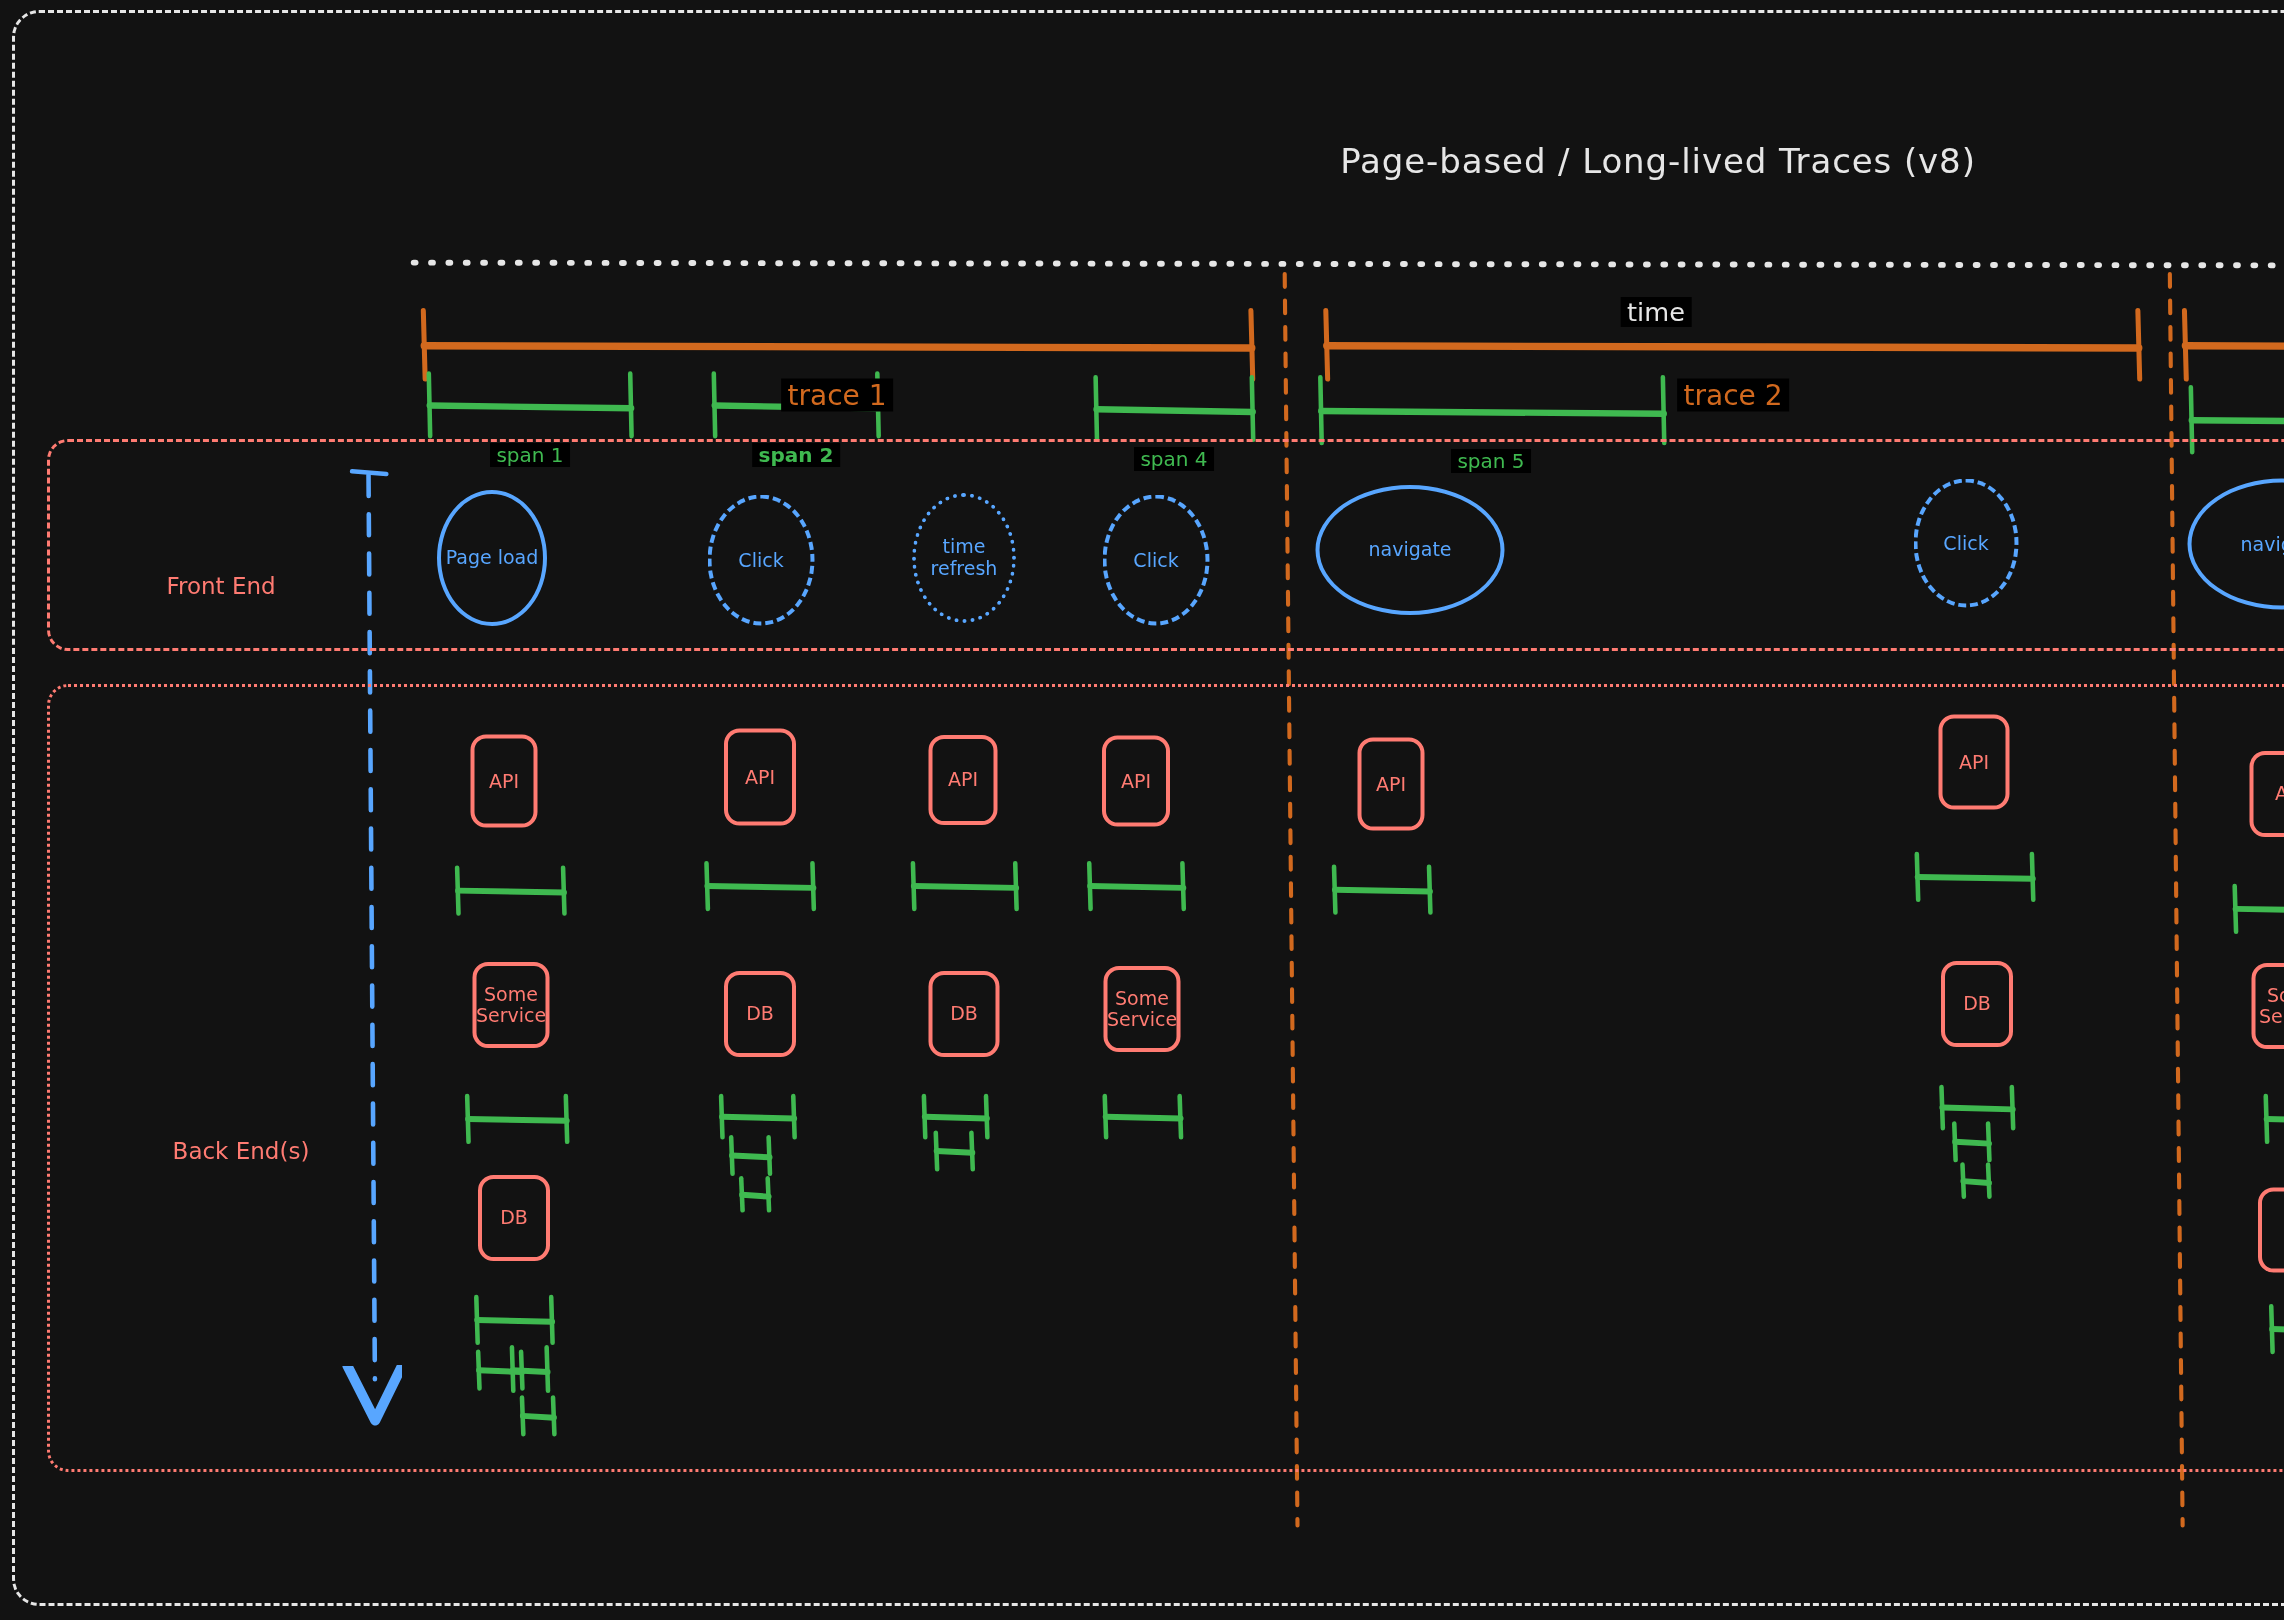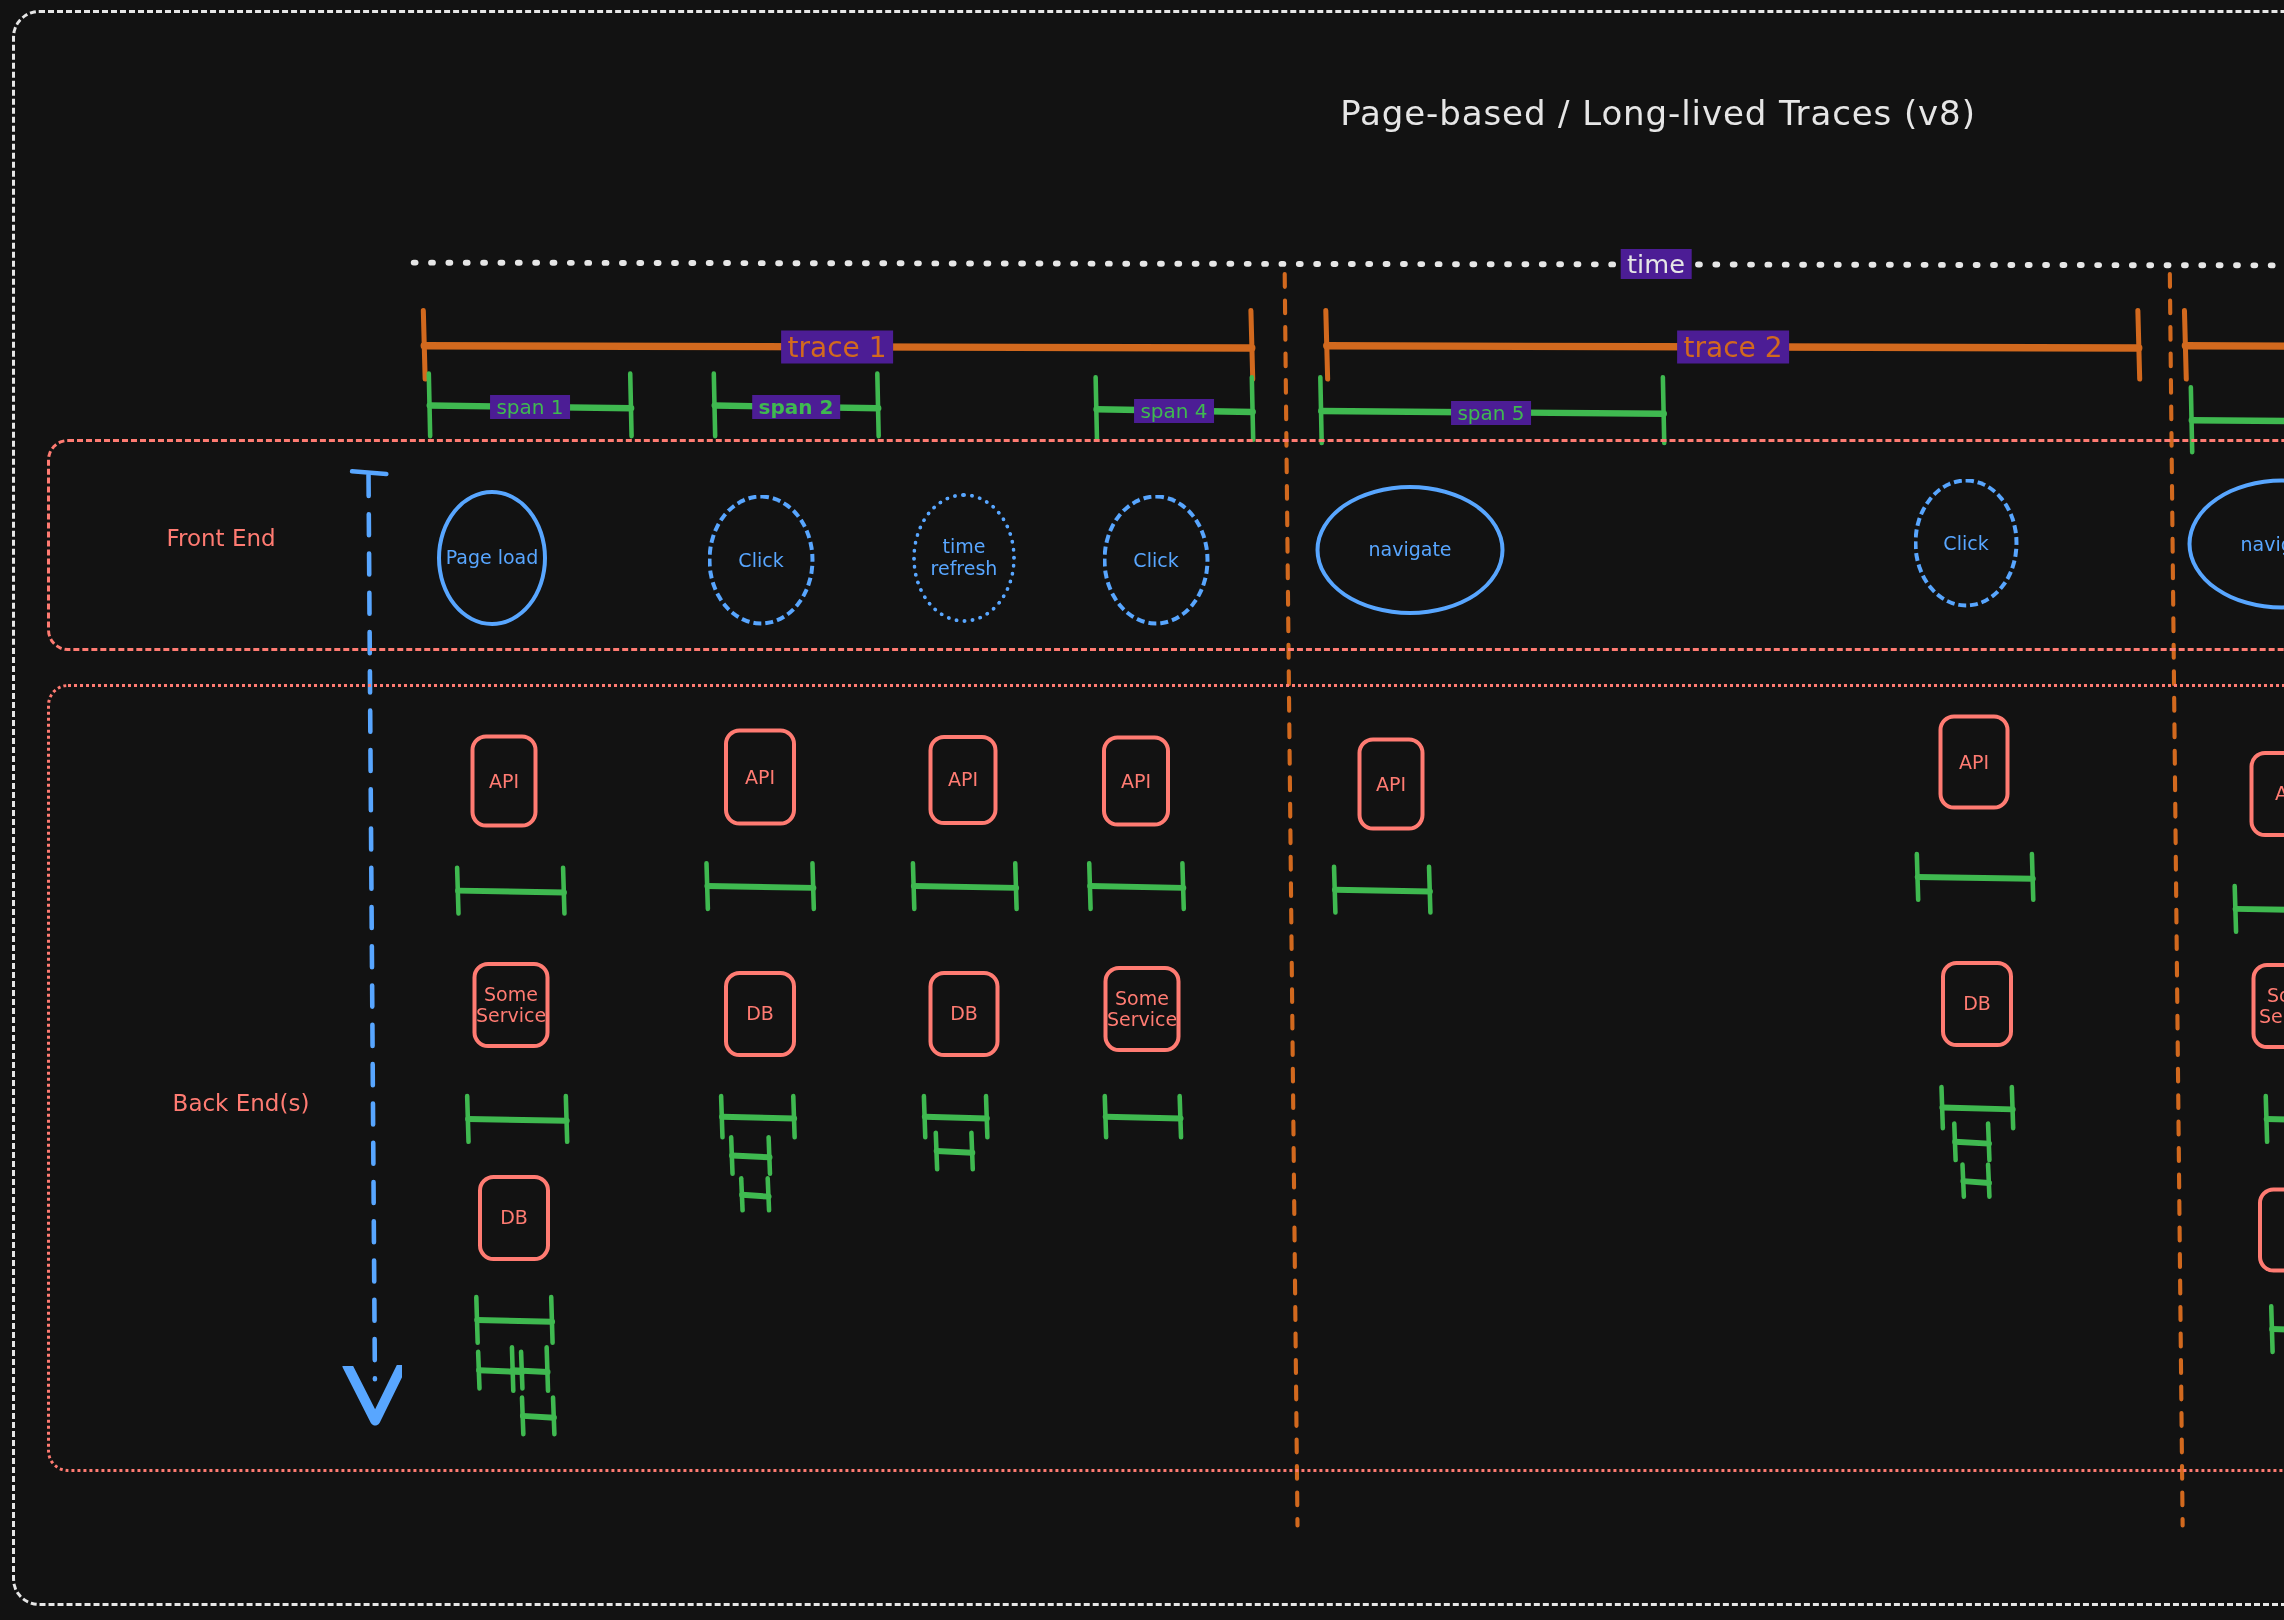--- a/index.html
+++ b/index.html
@@ -13,24 +13,24 @@
   
   .hand{font-family:"DejaVu Sans", sans-serif;font-weight:400;}
   .title{font-size:34px;color:#e6e6e6;letter-spacing:0.9px;}
   .axis-label{font-size:25.6px;color:#e6e6e6;}
   .trace-label{font-size:28px;color:#d2691e;}
   .span-label{font-size:20px;color:#3fb950;}
   .zone-label{font-size:23px;color:#ff7b72;}
   .node-label{font-size:19px;color:#ff7b72;text-align:center;line-height:1.12;}
   .fe-label{font-size:19px;color:#58a6ff;text-align:center;line-height:1.15;}
 
-  .ctr{transform:translate(-50%,-50%);white-space:nowrap;}
-
-  
-  .chip{background:#4c1d95;padding:0 6.4px;}
+  .ctr{transform:translate(-50%,-50%);white-space:nowrap;margin-top:48px;}
+
+  
+  .chip{background:#000000;padding:0 6.4px;}
 
   
   .node{position:absolute;border:4.1px solid #ff7b72;border-radius:15.5px;
         background:#121212;display:flex;align-items:center;justify-content:center;
         transform:translate(-50%,-50%);}
 
   
   .ell{position:absolute;border-radius:50%;background:#121212;
        display:flex;align-items:center;justify-content:center;
        transform:translate(-50%,-50%);}

